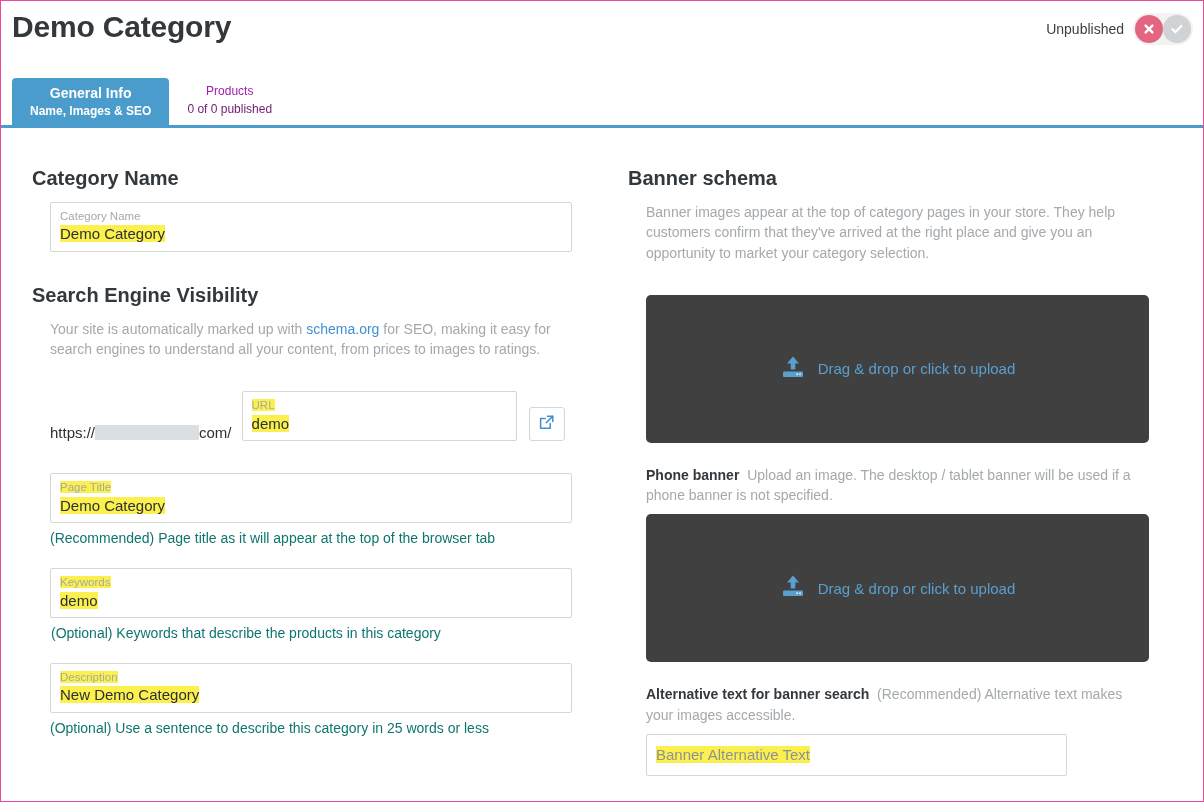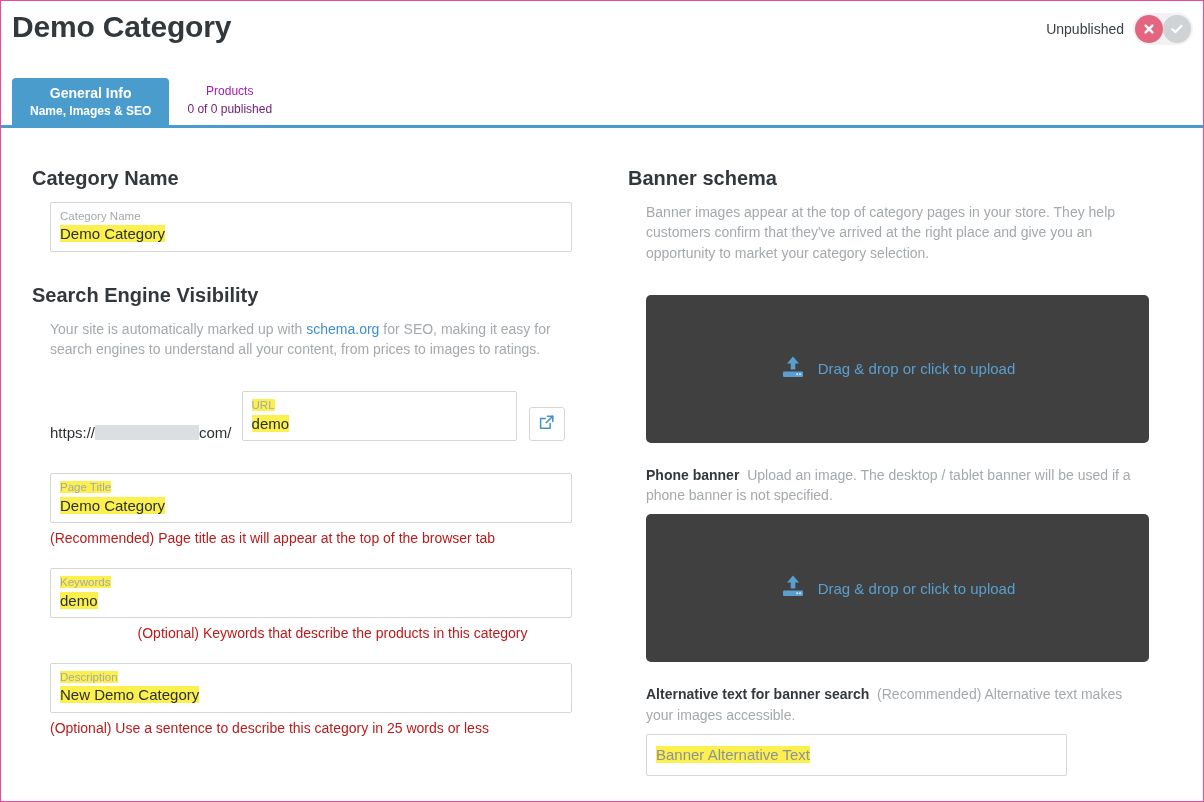--- a/index.html
+++ b/index.html
@@ -180,21 +180,21 @@
   .field .fl-value.placeholder {
     color: #8d9296;
   }
   .hl {
     background: #fcf04f;
     box-decoration-break: clone;
     -webkit-box-decoration-break: clone;
   }
   .help-text {
     font-size: 14px;
-    color: #b91c1c;
+    color: #0f766e;
     margin: 7px 0 0 0;
   }
 
   .field-name-wrap { width: 522px; margin-left: 18px; }
   .field-seo-wrap  { width: 522px; margin-left: 18px; }
 
   .url-row {
     display: flex;
     align-items: flex-end;
     margin-left: 18px;
@@ -355,21 +355,21 @@
         <span class="fl-value"><span class="hl">Demo Category</span></span>
       </div>
       <p class="help-text" style="margin-left:18px;">(Recommended) Page title as it will appear at the top of the browser tab</p>
 
       <div class="gap-md"></div>
 
       <div class="field field-seo-wrap">
         <span class="fl-label"><span class="hl">Keywords</span></span>
         <span class="fl-value"><span class="hl">demo</span></span>
       </div>
-      <p class="help-text" style="margin-left:19px;text-align:center;">(Optional) Keywords that describe the products in this category</p>
+      <p class="help-text" style="margin-left:19px;">(Optional) Keywords that describe the products in this category</p>
 
       <div class="gap-md"></div>
 
       <div class="field field-seo-wrap">
         <span class="fl-label"><span class="hl">Description</span></span>
         <span class="fl-value"><span class="hl">New Demo Category</span></span>
       </div>
       <p class="help-text" style="margin-left:18px;">(Optional) Use a sentence to describe this category in 25 words or less</p>
 
     </div>

